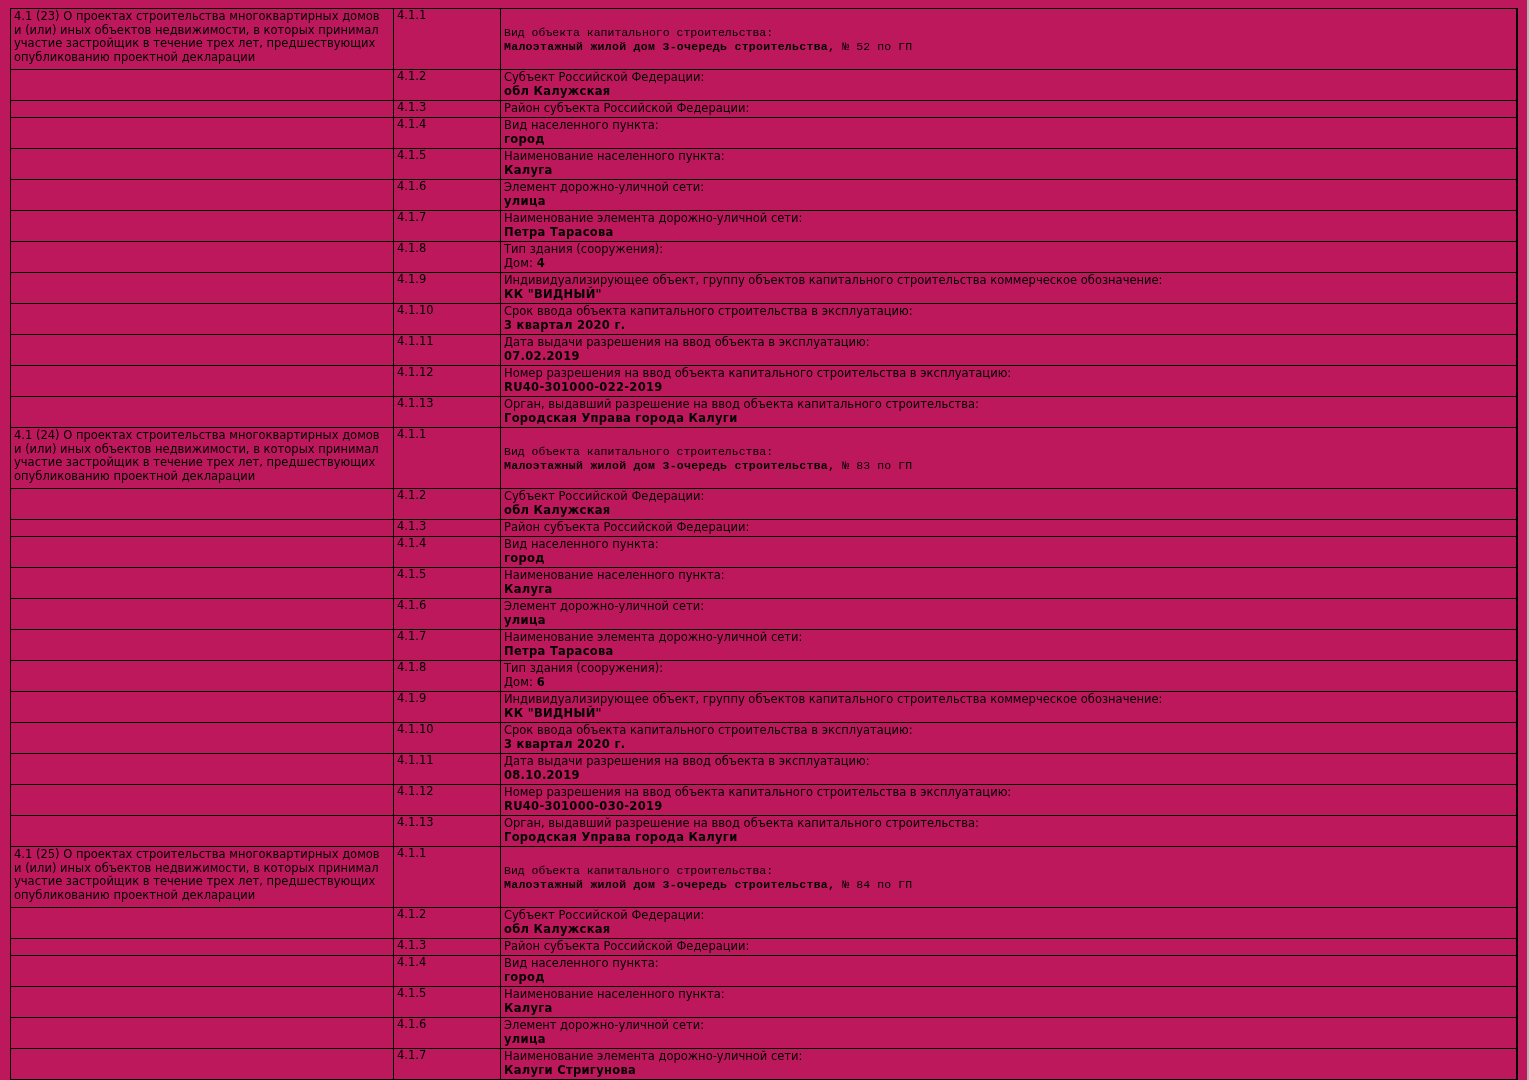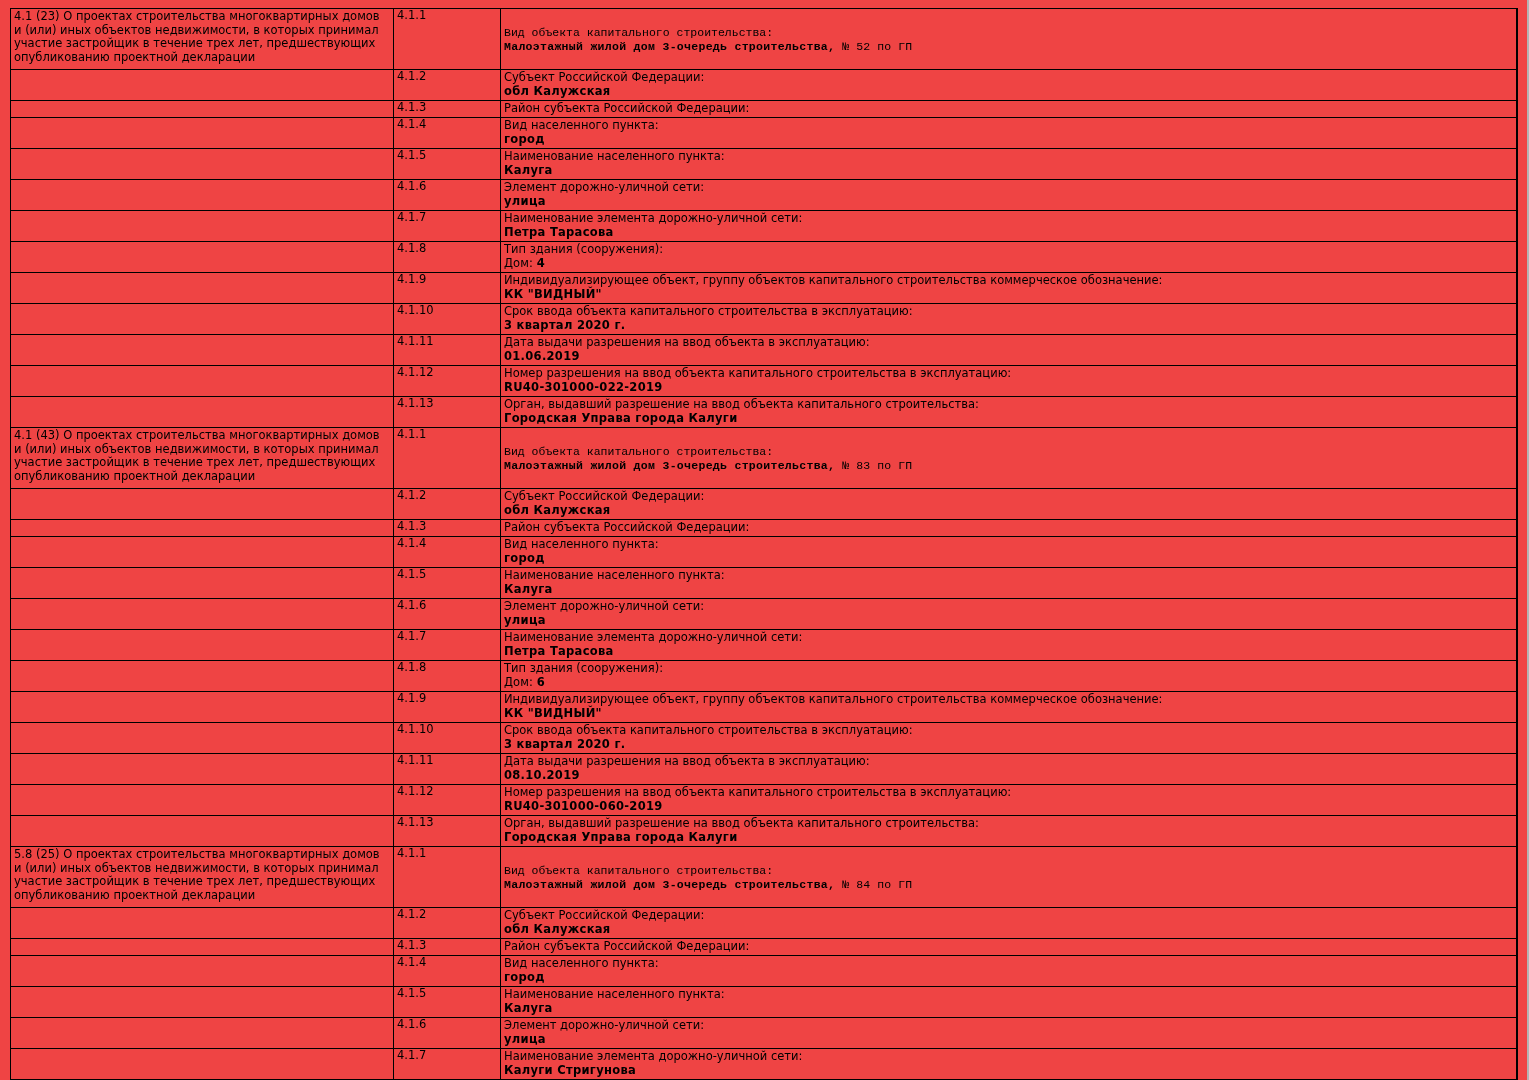--- a/index.html
+++ b/index.html
@@ -3,21 +3,21 @@
 <meta charset="utf-8">
 <style>
   html, body {
     margin: 0; padding: 0; background: #ffffff;
   }
   .page {
     position: relative;
     width: 1529px;
     height: 1080px;
     overflow: hidden;
-    background: #ef4444;
+    background: #be185d;
     font-family: "DejaVu Sans", "Liberation Sans", sans-serif;
     font-size: 11.5px;
     line-height: 13.5px;
     color: #000000;
   }
   table.decl {
     position: absolute;
     left: 10px;
     top: 8px;
     width: 1508px;
@@ -202,21 +202,21 @@
         <tr class="h-norm">
     <td class="c1">
       <div class="sec-title"></div>
     </td>
     <td class="c2">
       <div>4.1.11</div>
     </td>
     <td class="c3">
       <div class="inner">
         <div class="lbl">Дата выдачи разрешения на ввод объекта в эксплуатацию:</div>
-        <div class="val"><span class="vpre"></span><span class="vb">01.06.2019</span><span class="vtail"></span></div>
+        <div class="val"><span class="vpre"></span><span class="vb">07.02.2019</span><span class="vtail"></span></div>
       </div>
     </td>
   </tr>
         <tr class="h-norm">
     <td class="c1">
       <div class="sec-title"></div>
     </td>
     <td class="c2">
       <div>4.1.12</div>
     </td>
@@ -236,21 +236,21 @@
     </td>
     <td class="c3">
       <div class="inner">
         <div class="lbl">Орган, выдавший разрешение на ввод объекта капитального строительства:</div>
         <div class="val"><span class="vpre"></span><span class="vb">Городская Управа города Калуги</span><span class="vtail"></span></div>
       </div>
     </td>
   </tr>
         <tr class="h-tall">
     <td class="c1">
-      <div class="sec-title">4.1 (43) О проектах строительства многоквартирных домов и (или) иных объектов недвижимости, в которых принимал участие застройщик в течение трех лет, предшествующих опубликованию проектной декларации</div>
+      <div class="sec-title">4.1 (24) О проектах строительства многоквартирных домов и (или) иных объектов недвижимости, в которых принимал участие застройщик в течение трех лет, предшествующих опубликованию проектной декларации</div>
     </td>
     <td class="c2">
       <div>4.1.1</div>
     </td>
     <td class="c3">
       <div class="inner">
         <div class="lbl">Вид объекта капитального строительства:</div>
         <div class="val"><span class="vpre"></span><span class="vb">Малоэтажный жилой дом 3-очередь строительства,</span><span class="vtail"> № 83 по ГП</span></div>
       </div>
     </td>
@@ -398,41 +398,41 @@
         <tr class="h-norm">
     <td class="c1">
       <div class="sec-title"></div>
     </td>
     <td class="c2">
       <div>4.1.12</div>
     </td>
     <td class="c3">
       <div class="inner">
         <div class="lbl">Номер разрешения на ввод объекта капитального строительства в эксплуатацию:</div>
-        <div class="val"><span class="vpre"></span><span class="vb">RU40-301000-060-2019</span><span class="vtail"></span></div>
+        <div class="val"><span class="vpre"></span><span class="vb">RU40-301000-030-2019</span><span class="vtail"></span></div>
       </div>
     </td>
   </tr>
         <tr class="h-norm">
     <td class="c1">
       <div class="sec-title"></div>
     </td>
     <td class="c2">
       <div>4.1.13</div>
     </td>
     <td class="c3">
       <div class="inner">
         <div class="lbl">Орган, выдавший разрешение на ввод объекта капитального строительства:</div>
         <div class="val"><span class="vpre"></span><span class="vb">Городская Управа города Калуги</span><span class="vtail"></span></div>
       </div>
     </td>
   </tr>
         <tr class="h-tall">
     <td class="c1">
-      <div class="sec-title">5.8 (25) О проектах строительства многоквартирных домов и (или) иных объектов недвижимости, в которых принимал участие застройщик в течение трех лет, предшествующих опубликованию проектной декларации</div>
+      <div class="sec-title">4.1 (25) О проектах строительства многоквартирных домов и (или) иных объектов недвижимости, в которых принимал участие застройщик в течение трех лет, предшествующих опубликованию проектной декларации</div>
     </td>
     <td class="c2">
       <div>4.1.1</div>
     </td>
     <td class="c3">
       <div class="inner">
         <div class="lbl">Вид объекта капитального строительства:</div>
         <div class="val"><span class="vpre"></span><span class="vb">Малоэтажный жилой дом 3-очередь строительства,</span><span class="vtail"> № 84 по ГП</span></div>
       </div>
     </td>

